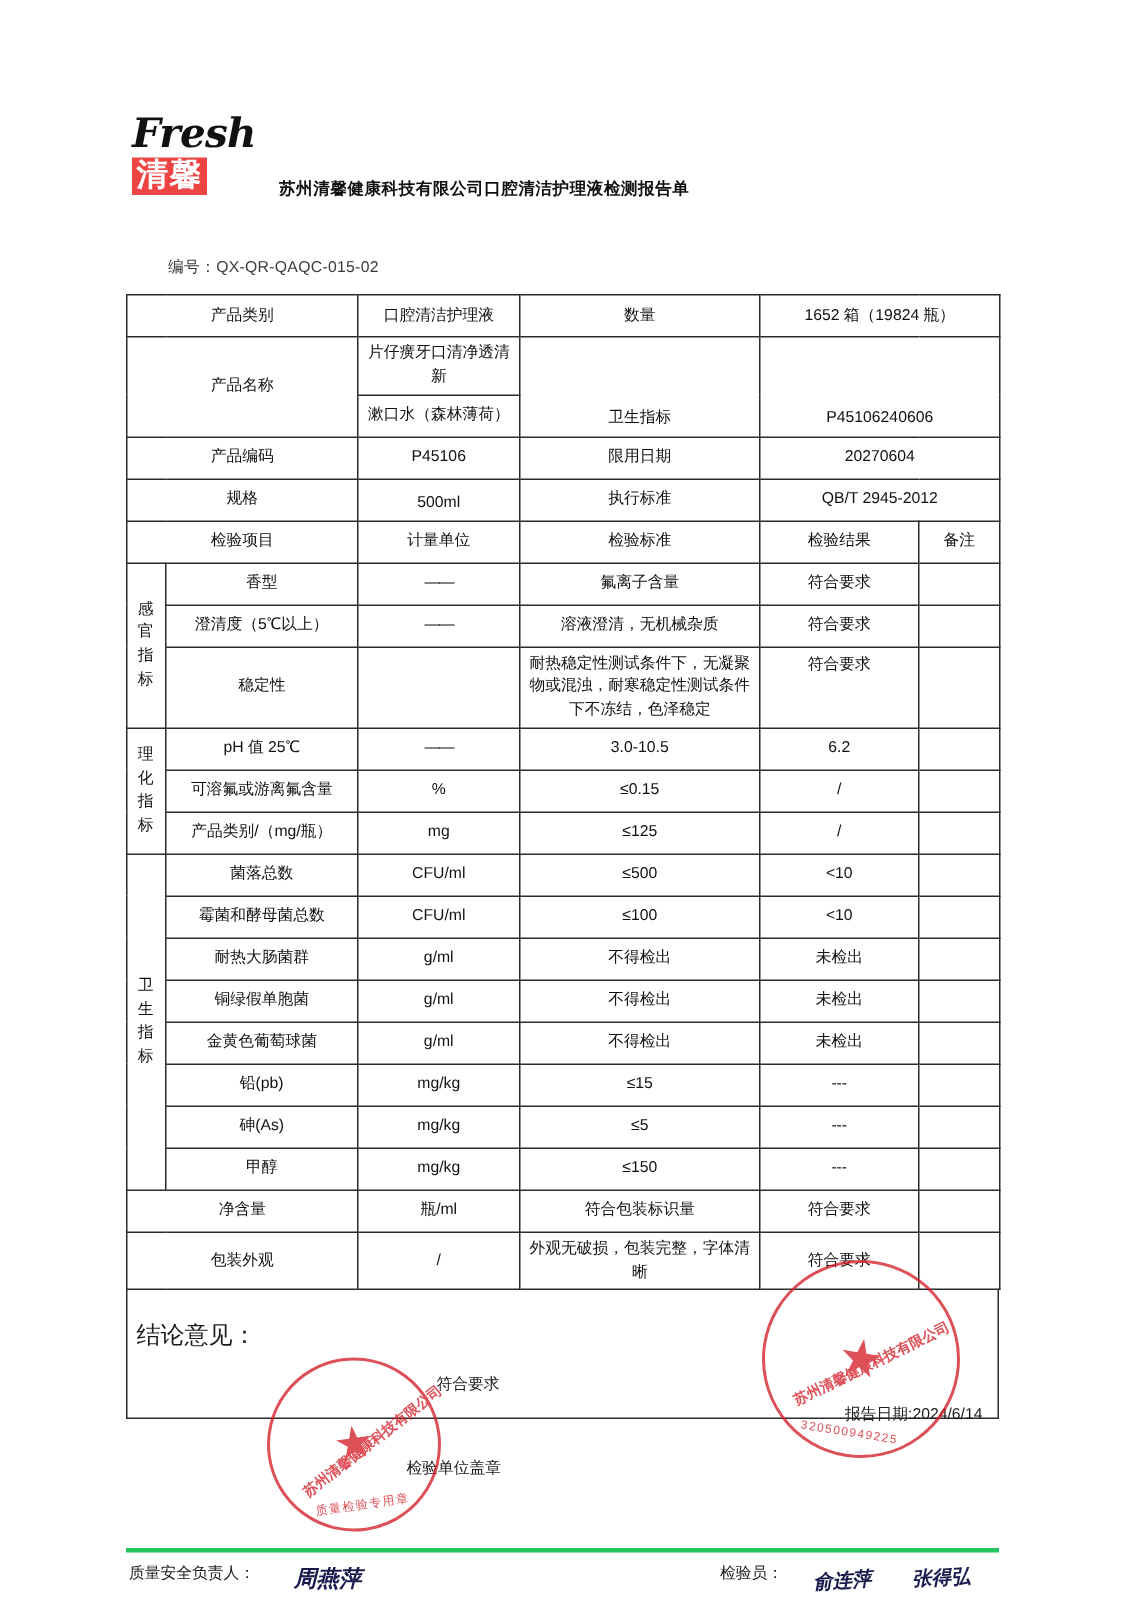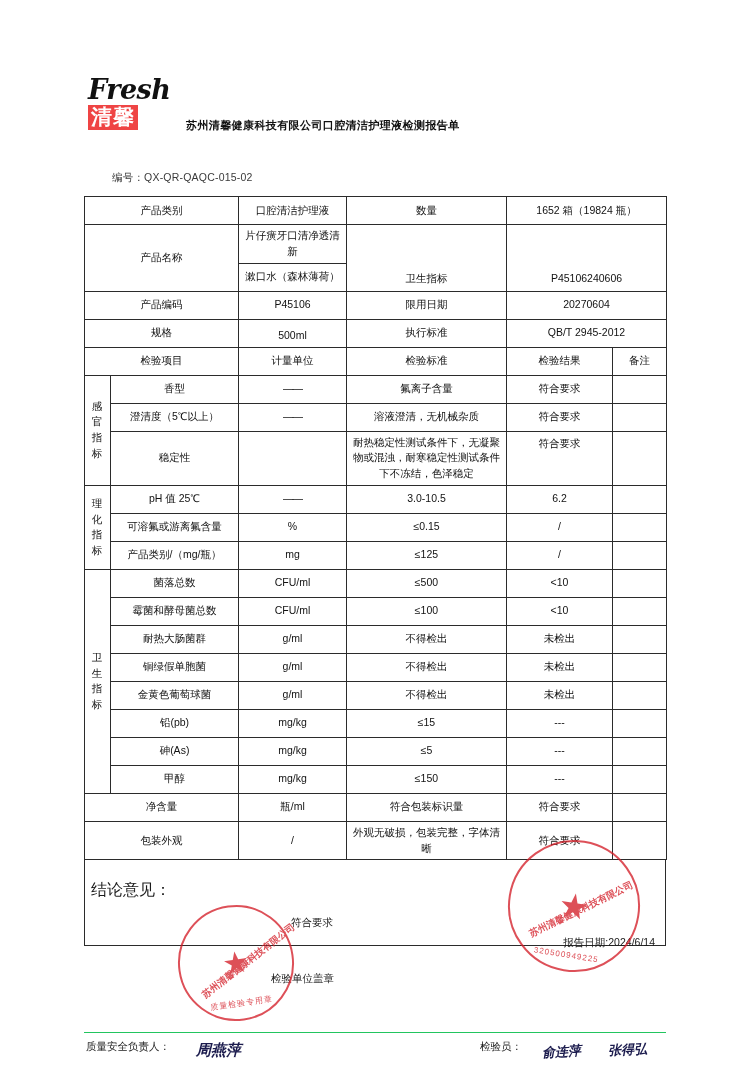--- a/index.html
+++ b/index.html
@@ -158,21 +158,21 @@
     font-size: 10.5px;
   }
 
   
   .footer {
     position: absolute;
     left: 84px;
     top: 1032px;
     width: 582px;
     height: 34px;
-    border-top: 1px solid #22c55e;
+    border-top: 3px solid #22c55e;
   }
   .f-label-1 {
     position: absolute;
     left: 2px;
     top: 7px;
     font-size: 10.5px;
   }
   .f-label-2 {
     position: absolute;
     left: 396px;

